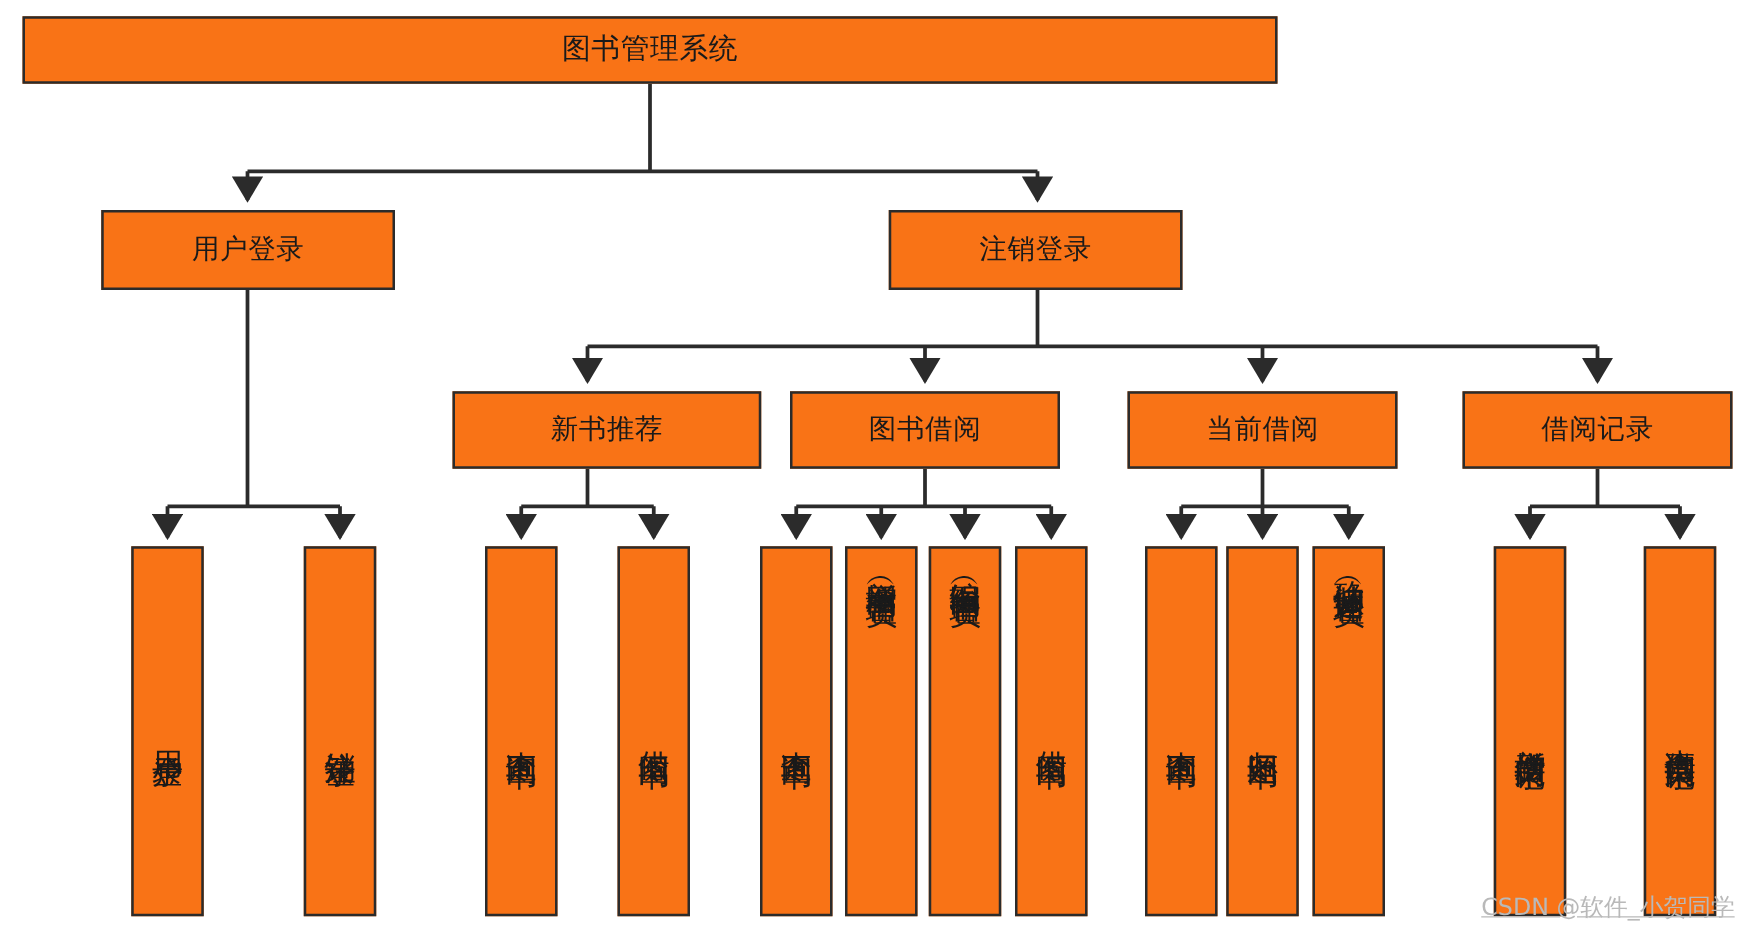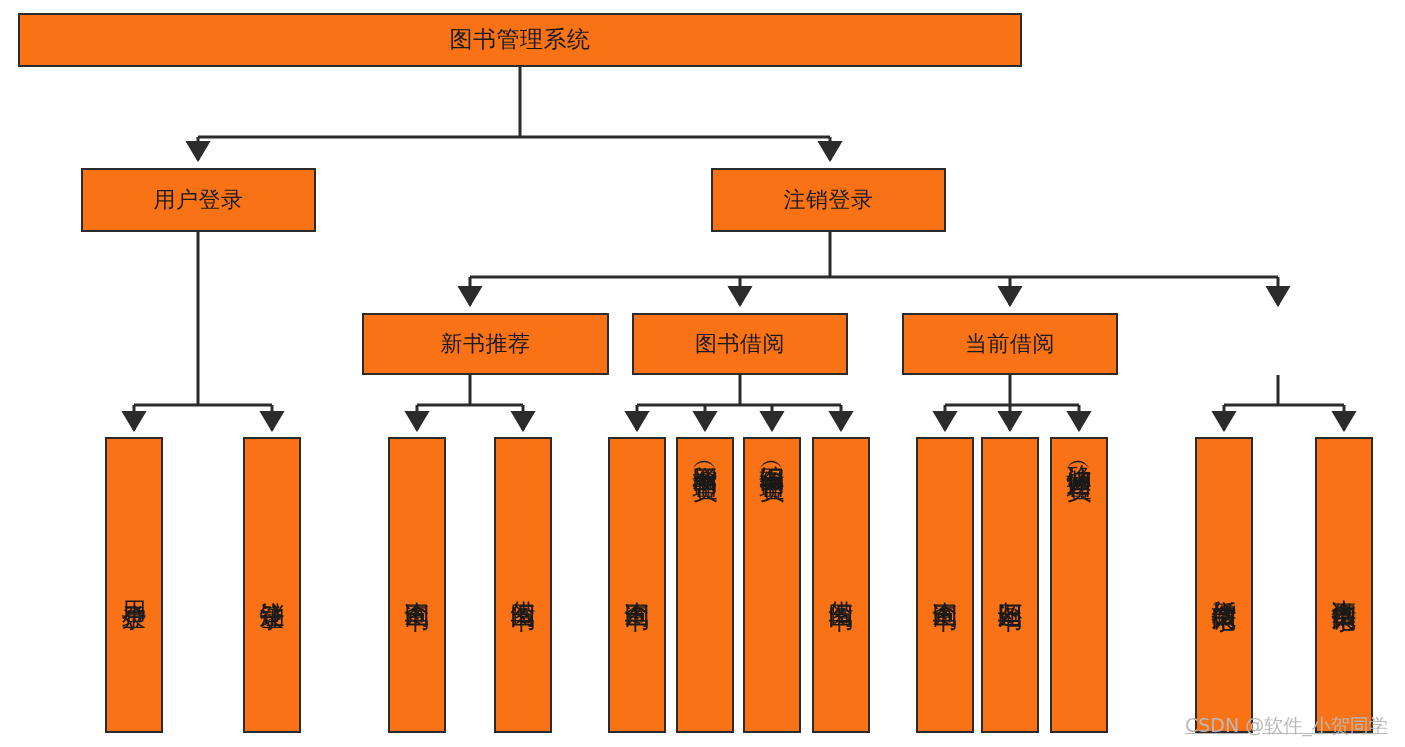--- a/index.html
+++ b/index.html
@@ -151,20 +151,23 @@
   </div>
 
   <div class="node h" style="left:632px; top:313px; width:216px; height:62px;">
     <span class="label">图书借阅</span>
   </div>
 
   <div class="node h" style="left:902px; top:313px; width:216px; height:62px;">
     <span class="label">当前借阅</span>
   </div>
 
+  <div class="node h" style="left:1170px; top:313px; width:216px; height:62px;">
+    <span class="label">借阅记录</span>
+  </div>
 
   <div class="node v centered" style="left:105px; top:437px; width:58px; height:296px;">
     <span class="label">用户登录</span>
   </div>
 
   <div class="node v centered" style="left:243px; top:437px; width:58px; height:296px;">
     <span class="label">注销登录</span>
   </div>
 
   <div class="node v centered" style="left:388px; top:437px; width:58px; height:296px;">

